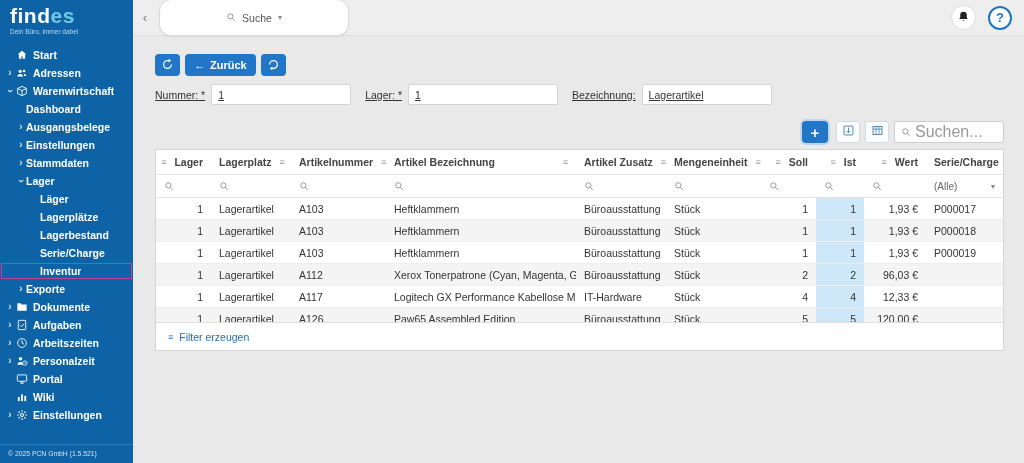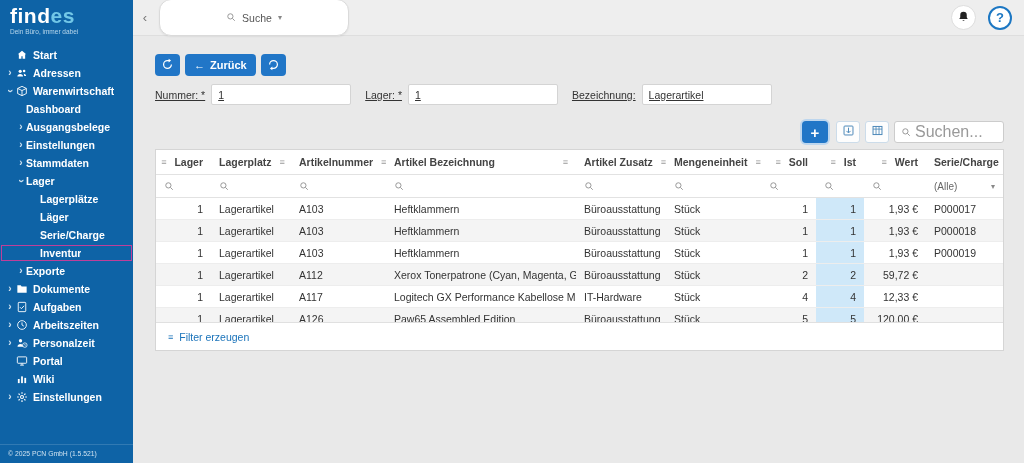--- a/index.html
+++ b/index.html
@@ -134,25 +134,29 @@
         <div class="nav-item lvl1">
           <span class="chev">›</span>
           <span class="nav-label">Stammdaten</span>
         </div>
         <div class="nav-item lvl1">
           <span class="chev open">›</span>
           <span class="nav-label">Lager</span>
         </div>
         <div class="nav-item lvl2">
           <span class="chev"></span>
+          <span class="nav-label">Läger</span>
+        </div>
+        <div class="nav-item lvl2">
+          <span class="chev"></span>
           <span class="nav-label">Lagerplätze</span>
         </div>
         <div class="nav-item lvl2">
           <span class="chev"></span>
-          <span class="nav-label">Läger</span>
+          <span class="nav-label">Lagerbestand</span>
         </div>
         <div class="nav-item lvl2">
           <span class="chev"></span>
           <span class="nav-label">Serie/Charge</span>
         </div>
         <div class="nav-item lvl2 selected">
           <span class="chev"></span>
           <span class="nav-label">Inventur</span>
         </div>
         <div class="nav-item lvl1">
@@ -461,21 +465,21 @@
             </div>
             <div class="trow tr alt">
               <div class="cell td c0 num">1</div>
               <div class="cell td c1">Lagerartikel</div>
               <div class="cell td c2">A112</div>
               <div class="cell td c3">Xerox Tonerpatrone (Cyan, Magenta, Gelb)</div>
               <div class="cell td c4">Büroausstattung</div>
               <div class="cell td c5">Stück</div>
               <div class="cell td c6 num">2</div>
               <div class="cell td c7 num ist">2</div>
-              <div class="cell td c8 num">59,72 €</div>
+              <div class="cell td c8 num">96,03 €</div>
               <div class="cell td c9"></div>
             </div>
             <div class="trow tr">
               <div class="cell td c0 num">1</div>
               <div class="cell td c1">Lagerartikel</div>
               <div class="cell td c2">A117</div>
               <div class="cell td c3">Logitech GX Performance Kabellose Maus Schwarz</div>
               <div class="cell td c4">IT-Hardware</div>
               <div class="cell td c5">Stück</div>
               <div class="cell td c6 num">4</div>

